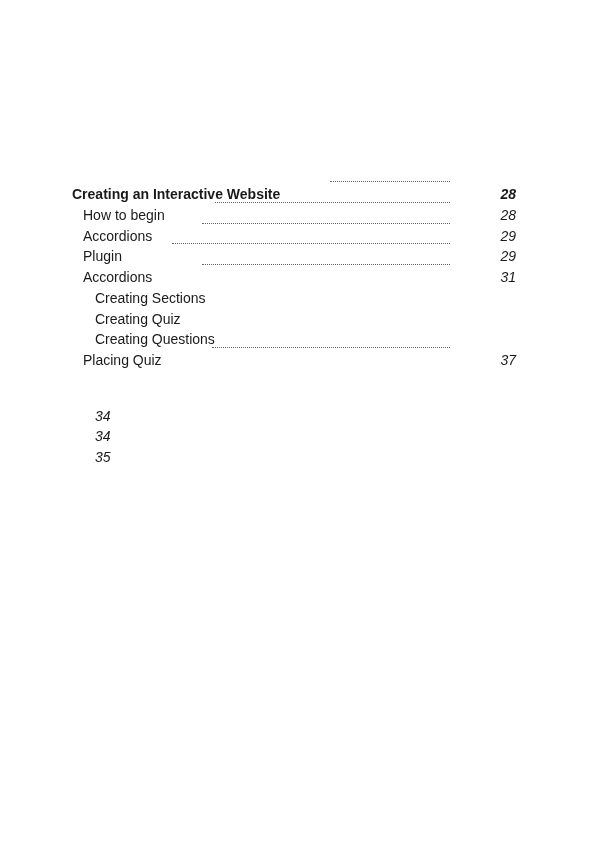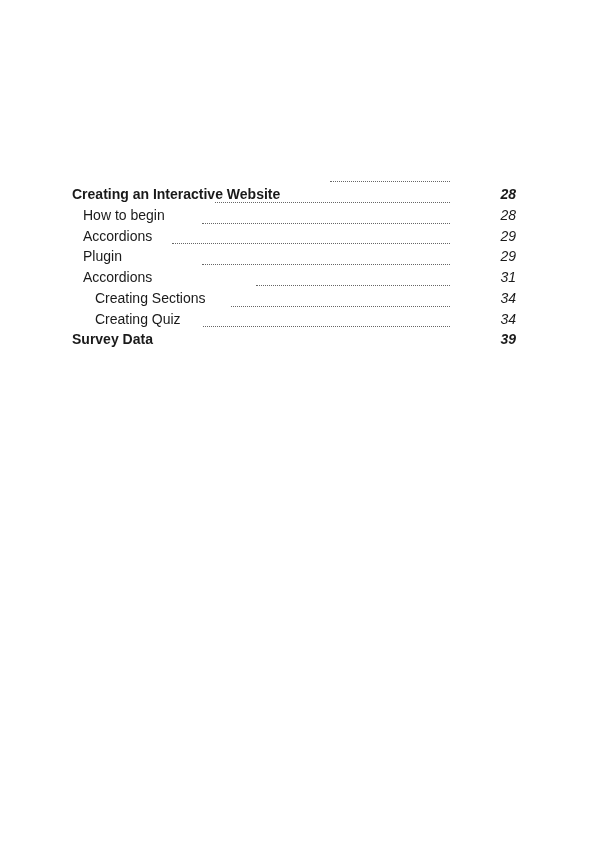--- a/index.html
+++ b/index.html
@@ -13,21 +13,21 @@
       position: absolute; left: 72px; top: 184px; width: 444px;
     }
     .toc-row {
       display: flex; align-items: flex-start;
       height: 20.75px; font-size: 14px; line-height: 20.75px;
       white-space: nowrap;
       gap: 48px;
     }
     .toc-row.level-1 { font-weight: bold; padding-left: 0; }
     .toc-row.level-2 { padding-left: 11px; }
-    .toc-row.level-3 { padding-left: 23px; }
+    .toc-row.level-3 { padding-left: 23px; flex-direction: column; }
     .toc-label { flex: 0 0 auto; }
     .toc-leader {
       flex: 1 1 auto; overflow: hidden; margin: 0 2px;
       border-bottom: 1px dotted #666; height: 0; position: relative; top: -3px;
     }
     .toc-page { flex: 0 0 auto; text-align: right; min-width: 11px; font-style: italic; }
   </style>
 </head>
 <body>
 
@@ -60,18 +60,23 @@
   <div class="toc-row level-3">
     <span class="toc-label">Creating Sections</span>
     <span class="toc-leader"></span>
     <span class="toc-page">34</span>
   </div>
   <div class="toc-row level-3">
     <span class="toc-label">Creating Quiz</span>
     <span class="toc-leader"></span>
     <span class="toc-page">34</span>
   </div>
-  <div class="toc-row level-1">
-    <span class="toc-label">Survey Data</span>
+  <div class="toc-row level-3">
+    <span class="toc-label">Creating Questions</span>
     <span class="toc-leader"></span>
-    <span class="toc-page">39</span>
+    <span class="toc-page">35</span>
+  </div>
+  <div class="toc-row level-2">
+    <span class="toc-label">Placing Quiz</span>
+    <span class="toc-leader"></span>
+    <span class="toc-page">37</span>
   </div>
 </div>
 
 </body></html>

